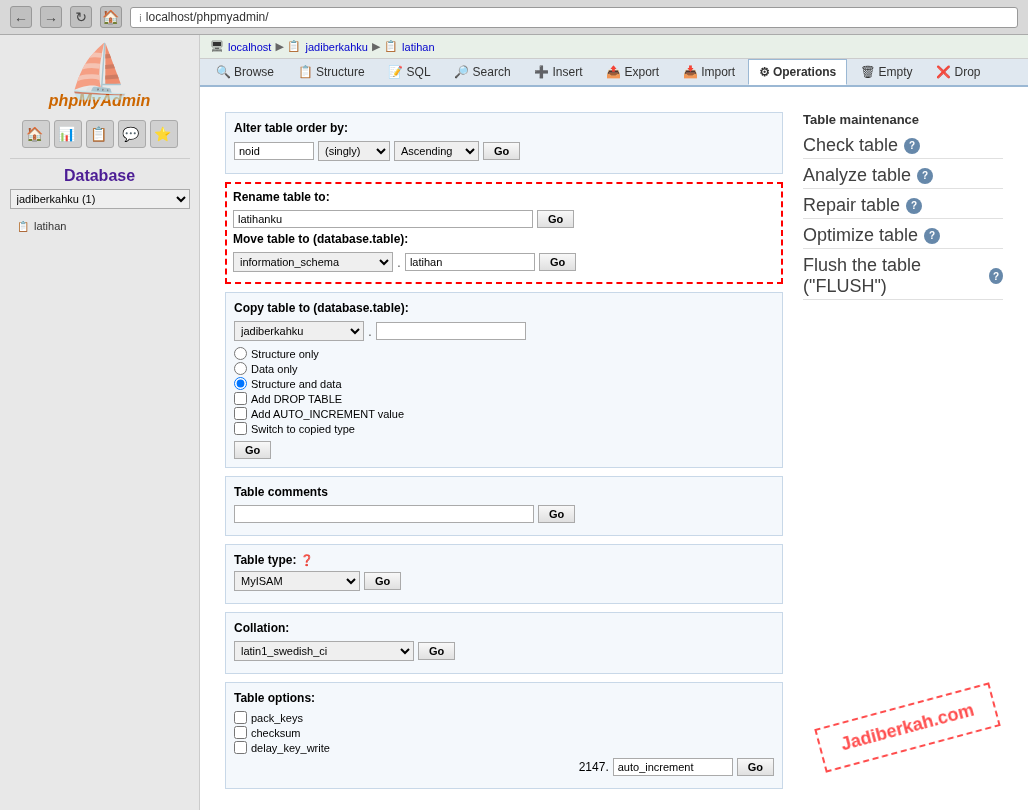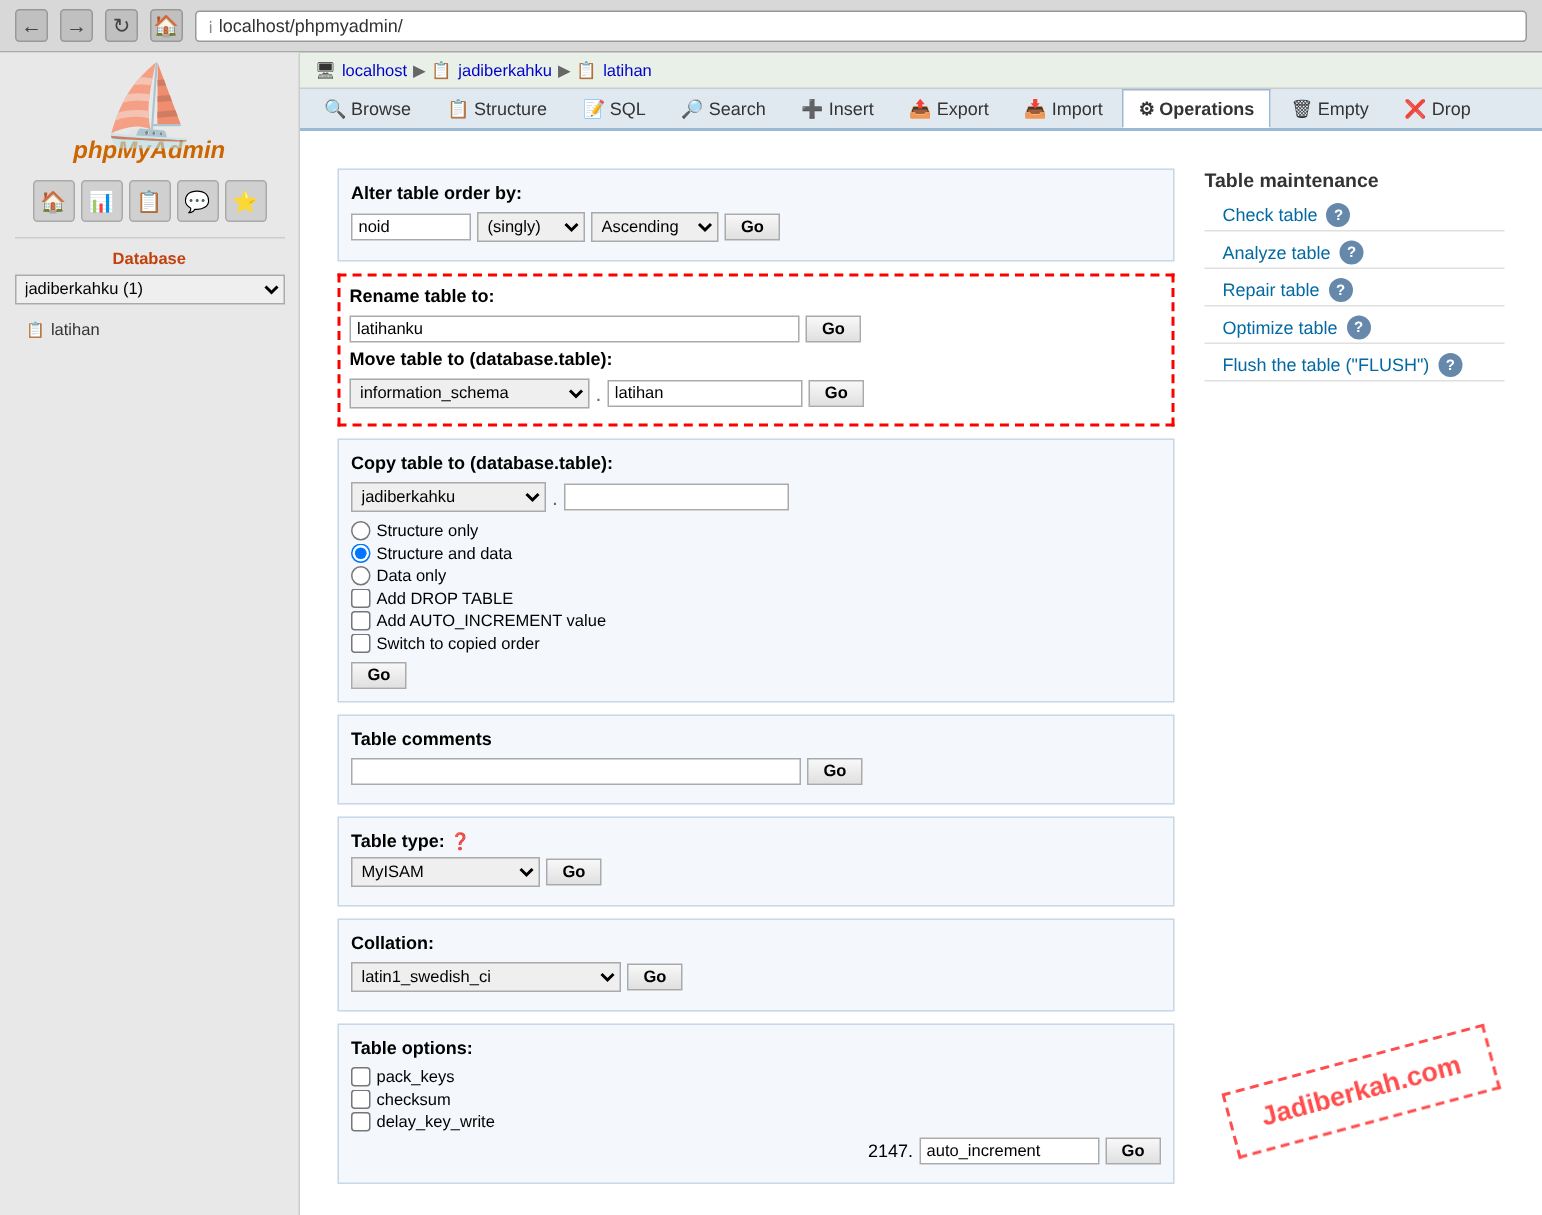--- a/index.html
+++ b/index.html
@@ -66,22 +66,22 @@
       width: 28px; height: 28px;
       background: #d0d0d0;
       border: 1px solid #aaa;
       border-radius: 3px;
       display: flex; align-items: center; justify-content: center;
       cursor: pointer; font-size: 14px;
     }
 
     .db-label {
       font-weight: bold;
-      font-size: 11px;
-      color: #c2410c;
+      font-size: 16px;
+      color: #4c1d95;
       margin-bottom: 4px;
     }
     .db-select {
       width: 180px;
       font-size: 11px;
       padding: 2px;
       border: 1px solid #aaa;
     }
     .db-table-item {
       width: 180px;
@@ -196,21 +196,21 @@
       font-weight: bold;
       font-size: 13px;
       color: #333;
       margin-bottom: 6px;
     }
     .maint-row {
       display: flex; align-items: center; gap: 6px;
       margin-bottom: 4px; padding: 2px 0;
       border-bottom: 1px solid #e0e0e0;
     }
-    .maint-link { color: #0369a1; text-decoration: none; font-size: 12px; cursor: pointer; margin-left: 12px; }
+    .maint-link { color: #404040; text-decoration: none; font-size: 18px; cursor: pointer; }
     .maint-help {
       width: 16px; height: 16px;
       background: #6688aa;
       color: white;
       border-radius: 50%;
       display: flex; align-items: center; justify-content: center;
       font-size: 10px; font-weight: bold;
       cursor: pointer;
     }
 
@@ -394,38 +394,38 @@
             </select>
             <span class="dot-sep">.</span>
             <input class="form-input" style="width: 150px;" value="">
           </div>
           <div class="copy-options">
             <div class="radio-row">
               <input type="radio" name="copy_mode" id="r1" style="">
               <label for="r1">Structure only</label>
             </div>
             <div class="radio-row">
+              <input type="radio" name="copy_mode" id="r3" style="">
+              <label for="r3">Data only</label>
+            </div>
+            <div class="radio-row">
               <input type="radio" name="copy_mode" id="r2" checked="" style="">
               <label for="r2">Structure and data</label>
-            </div>
-            <div class="radio-row">
-              <input type="radio" name="copy_mode" id="r3" style="">
-              <label for="r3">Data only</label>
             </div>
             <div class="check-row">
               <input type="checkbox" id="c1" style="">
               <label for="c1">Add DROP TABLE</label>
             </div>
             <div class="check-row">
               <input type="checkbox" id="c2" style="">
               <label for="c2">Add AUTO_INCREMENT value</label>
             </div>
             <div class="check-row">
               <input type="checkbox" id="c3" style="">
-              <label for="c3">Switch to copied order</label>
+              <label for="c3">Switch to copied type</label>
             </div>
           </div>
           <div style="margin-top:6px;">
             <button class="go-btn">Go</button>
           </div>
         </div>
 
         <div class="alter-section">
           <div class="alter-title">Table comments</div>
           <div class="form-row">

